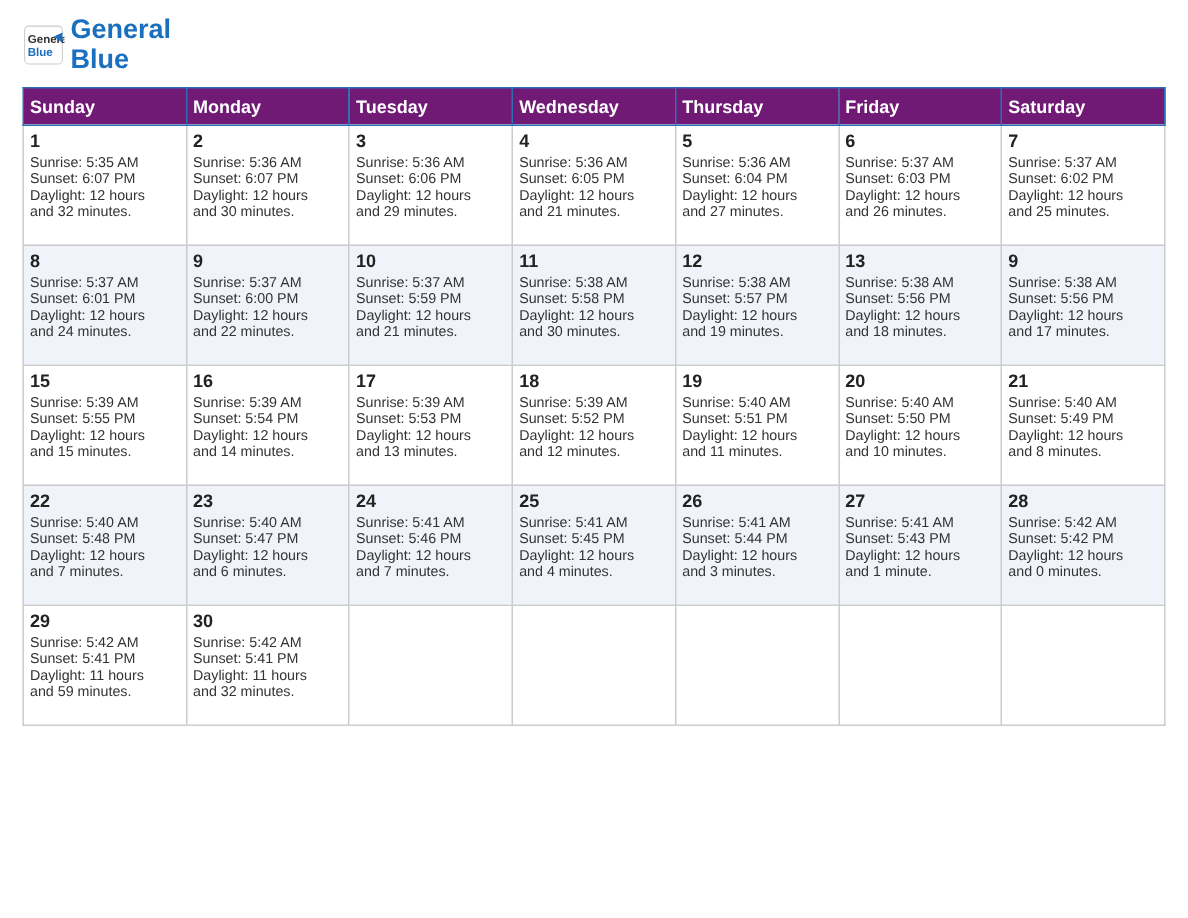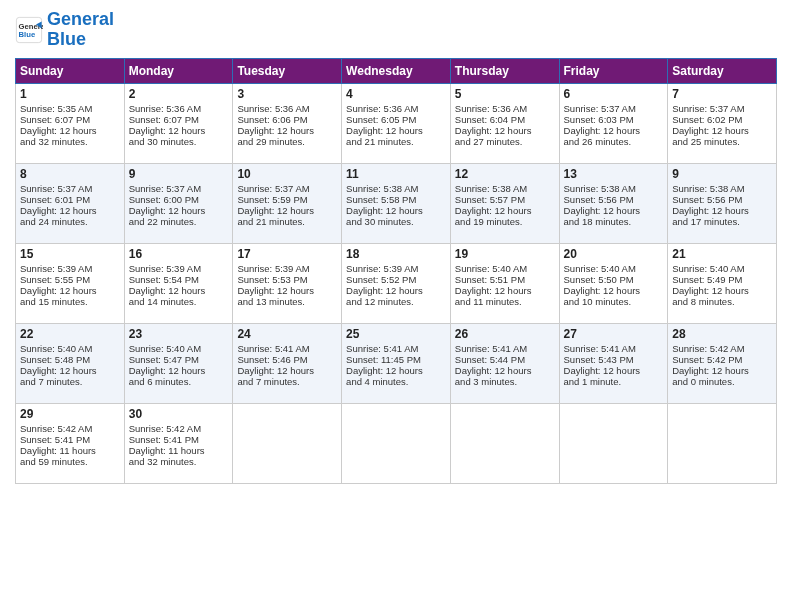--- a/index.html
+++ b/index.html
@@ -295,21 +295,21 @@
           <td>
             <span class="day-num">24</span>
             <div>Sunrise: 5:41 AM</div>
             <div>Sunset: 5:46 PM</div>
             <div>Daylight: 12 hours</div>
             <div>and 7 minutes.</div>
           </td>
           <td>
             <span class="day-num">25</span>
             <div>Sunrise: 5:41 AM</div>
-            <div>Sunset: 11:45 PM</div>
+            <div>Sunset: 5:45 PM</div>
             <div>Daylight: 12 hours</div>
             <div>and 4 minutes.</div>
           </td>
           <td>
             <span class="day-num">26</span>
             <div>Sunrise: 5:41 AM</div>
             <div>Sunset: 5:44 PM</div>
             <div>Daylight: 12 hours</div>
             <div>and 3 minutes.</div>
           </td>

